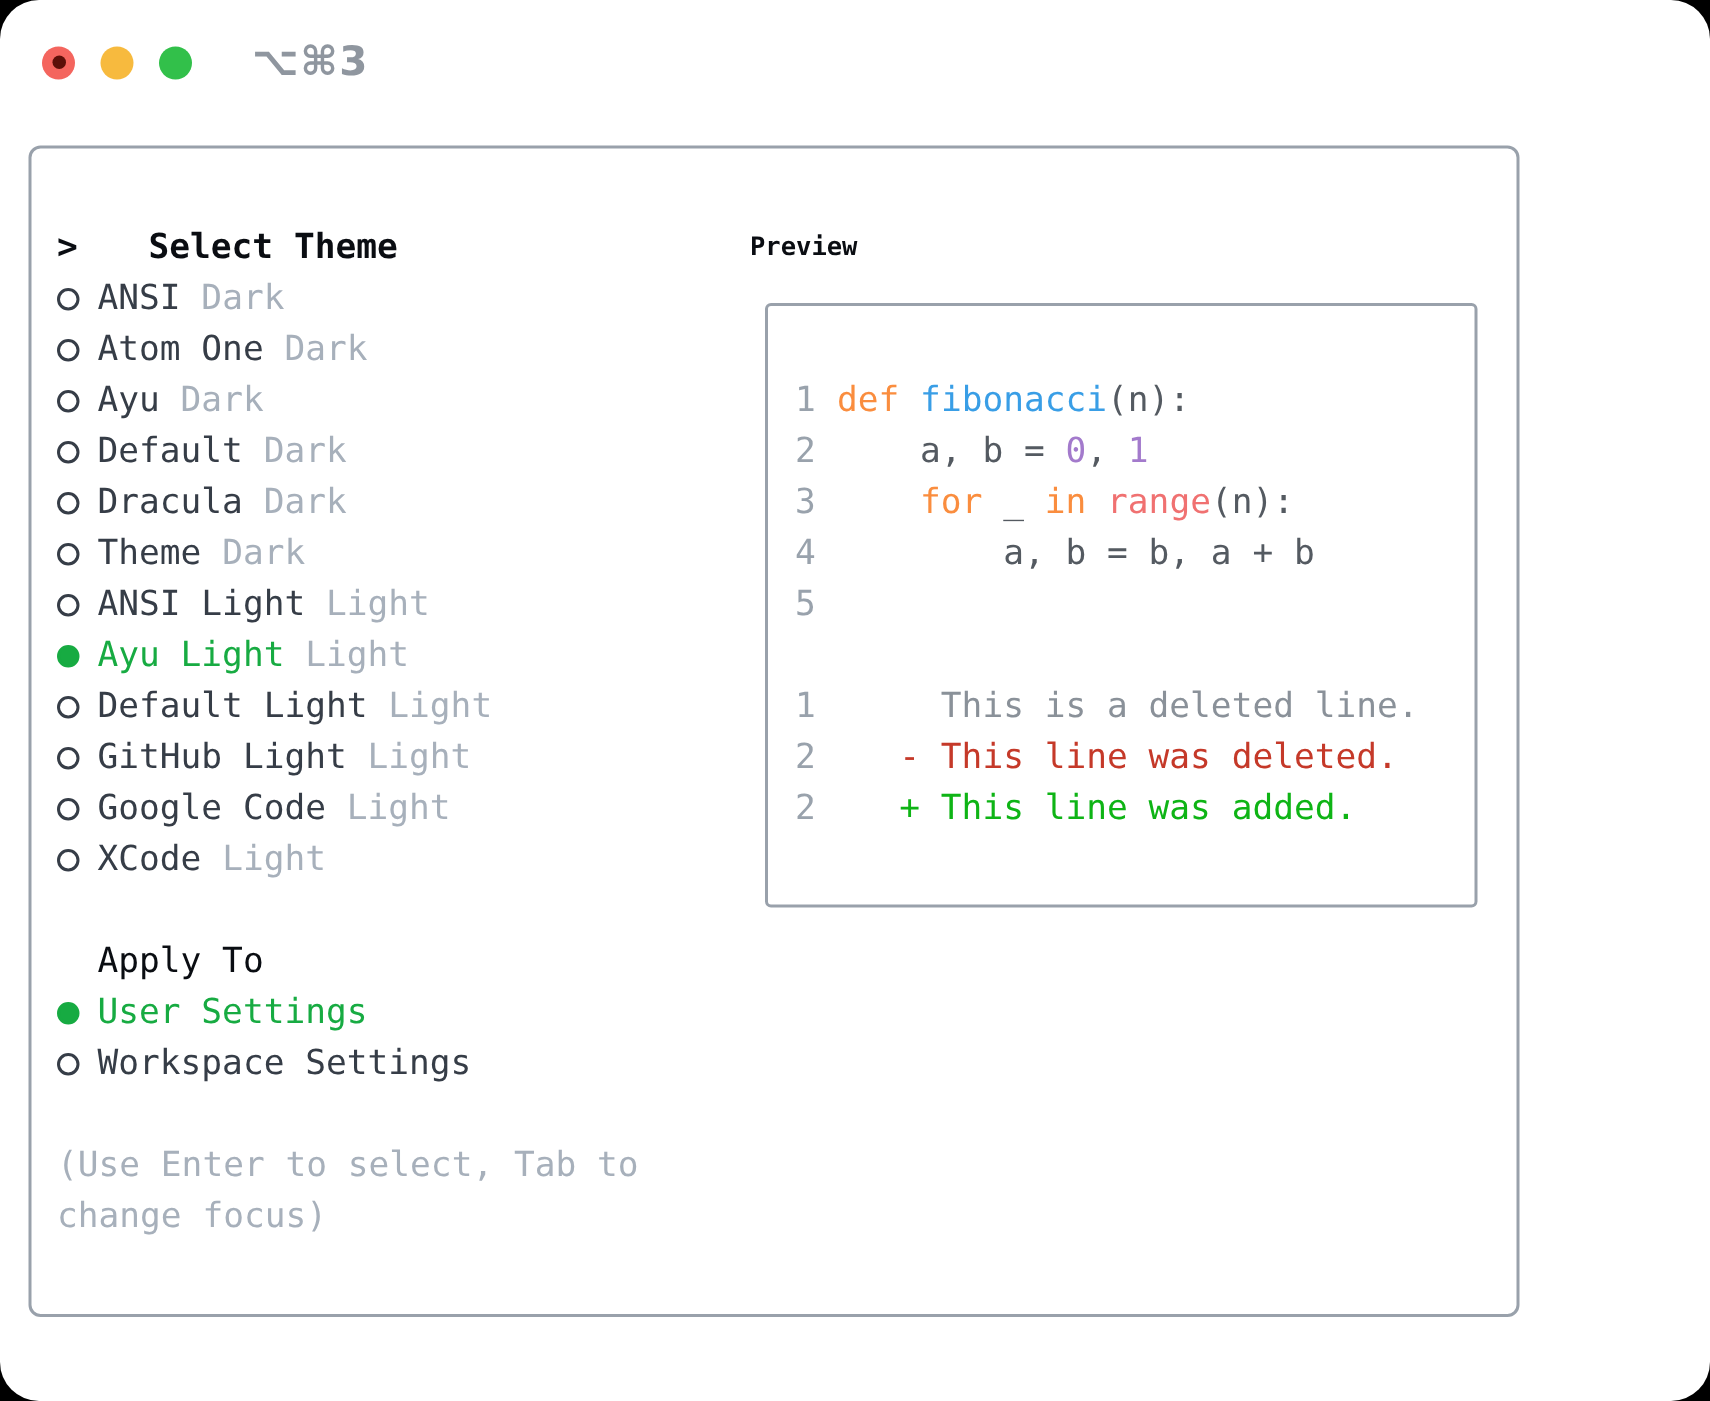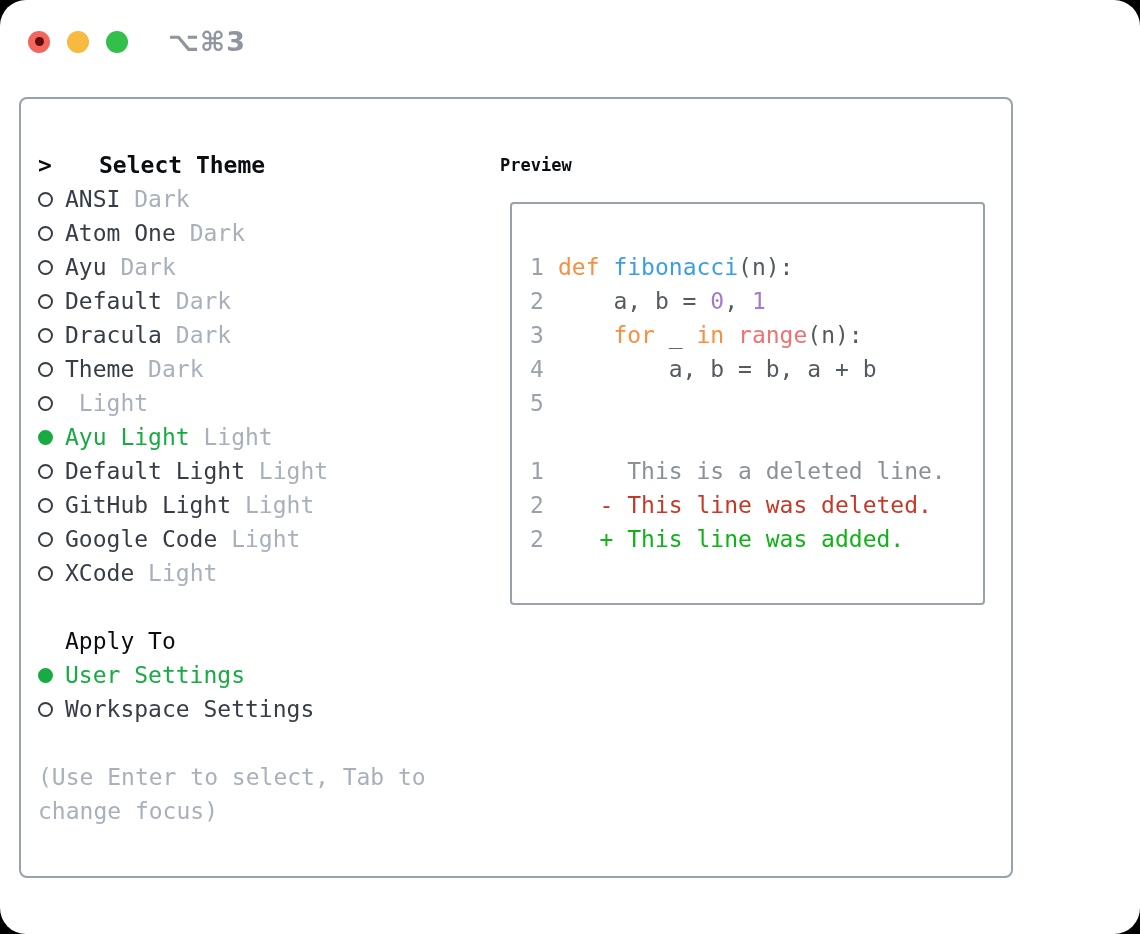--- a/index.html
+++ b/index.html
@@ -86,21 +86,21 @@
         <span class="header-label">Select Theme</span>
       </div>
 
       <div id="theme-list">
           <div class="row"><span class="gutter"><span class="radio"></span></span><span class="item-name">ANSI</span><span class="item-variant"> Dark</span></div>
           <div class="row"><span class="gutter"><span class="radio"></span></span><span class="item-name">Atom One</span><span class="item-variant"> Dark</span></div>
           <div class="row"><span class="gutter"><span class="radio"></span></span><span class="item-name">Ayu</span><span class="item-variant"> Dark</span></div>
           <div class="row"><span class="gutter"><span class="radio"></span></span><span class="item-name">Default</span><span class="item-variant"> Dark</span></div>
           <div class="row"><span class="gutter"><span class="radio"></span></span><span class="item-name">Dracula</span><span class="item-variant"> Dark</span></div>
           <div class="row"><span class="gutter"><span class="radio"></span></span><span class="item-name">Theme</span><span class="item-variant"> Dark</span></div>
-          <div class="row"><span class="gutter"><span class="radio"></span></span><span class="item-variant"> Light</span></div>
+          <div class="row"><span class="gutter"><span class="radio"></span></span><span class="item-name">ANSI Light</span><span class="item-variant"> Light</span></div>
           <div class="row"><span class="gutter"><span class="radio filled"></span></span><span class="item-name selected">Ayu Light</span><span class="item-variant"> Light</span></div>
           <div class="row"><span class="gutter"><span class="radio"></span></span><span class="item-name">Default Light</span><span class="item-variant"> Light</span></div>
           <div class="row"><span class="gutter"><span class="radio"></span></span><span class="item-name">GitHub Light</span><span class="item-variant"> Light</span></div>
           <div class="row"><span class="gutter"><span class="radio"></span></span><span class="item-name">Google Code</span><span class="item-variant"> Light</span></div>
           <div class="row"><span class="gutter"><span class="radio"></span></span><span class="item-name">XCode</span><span class="item-variant"> Light</span></div>
         </div>
 
       <div class="row blank"></div>
 
       <div class="row">

